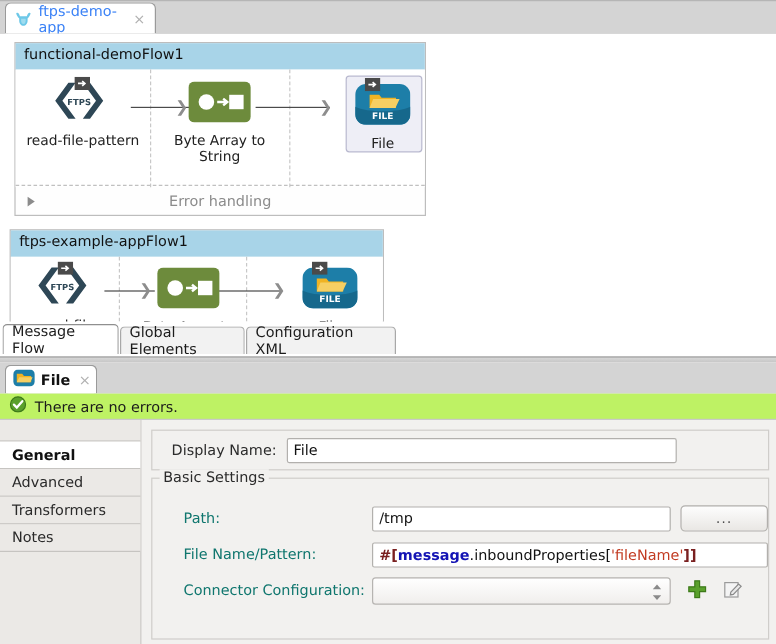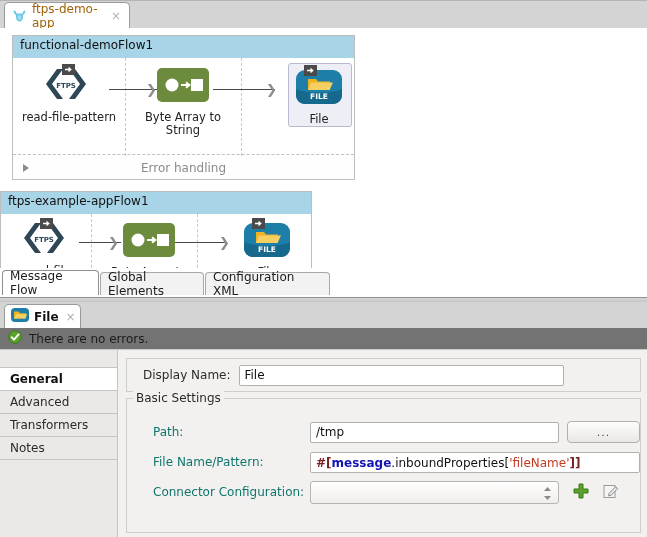--- a/index.html
+++ b/index.html
@@ -12,21 +12,21 @@
 
   
   #editor{position:absolute;left:0;top:0;width:647px;height:297px;background:#fff;overflow:hidden;}
 
   .edTabStrip{position:absolute;left:0;top:0;width:647px;height:28px;background:#d4d4d4;
     border-bottom:1px solid #9a9a9a;}
   .edTabStrip:before{content:"";position:absolute;left:0;top:0;width:647px;height:1px;background:#b5b5b5;}
   .edTab{position:absolute;left:4px;top:2px;height:26px;background:#ffffff;
     border:1px solid #9a9a9a;border-bottom:none;border-radius:5px 5px 0 0;
     display:flex;align-items:center;padding:0 8px 0 7px;box-sizing:border-box;}
-  .edTab .ttl{font-size:12px;color:#a16207;margin-left:5px;}
+  .edTab .ttl{font-size:12px;color:#3b82f6;margin-left:5px;}
   .edTab .xmark{margin-left:7px;font-size:12px;color:#b0b0b0;line-height:1;}
 
   .muleIcon{width:15px;height:14px;position:relative;display:inline-block;}
   .muleIcon svg{display:block;}
 
   .canvas{position:absolute;left:0;top:28px;width:647px;height:240px;background:#ffffff;overflow:hidden;}
 
   
   .flow{position:absolute;background:#fefefe;border:1px solid #bdbdbd;box-sizing:border-box;}
   .flowHdr{height:22px;background:#a8d4e8;color:#111;font-size:12px;
@@ -66,21 +66,21 @@
   #props{position:absolute;left:0;top:302px;width:647px;height:235px;background:#f2f1ef;overflow:hidden;}
 
   .pvTabStrip{position:absolute;left:0;top:0;width:647px;height:26px;background:#d4d4d4;}
   .pvTab{position:absolute;left:4px;top:2px;height:24px;background:#ffffff;
     border:1px solid #9a9a9a;border-bottom:none;border-radius:5px 5px 0 0;
     display:flex;align-items:center;padding:0 8px 0 6px;box-sizing:border-box;}
   .pvTab .ttl{font-size:12px;font-weight:bold;color:#111;margin-left:5px;}
   .pvTab .xmark{margin-left:7px;font-size:12px;color:#b0b0b0;line-height:1;}
 
   .statusBar{position:absolute;left:0;top:26px;width:647px;height:22px;
-    background:#737373;border-bottom:1px solid #c9c9c9;display:flex;align-items:center;padding-left:8px;box-sizing:border-box;}
+    background:#bef264;border-bottom:1px solid #c9c9c9;display:flex;align-items:center;padding-left:8px;box-sizing:border-box;}
   .statusBar .txt{font-size:12px;color:#1b1b1b;margin-left:7px;}
 
   .pvBody{position:absolute;left:0;top:48px;width:647px;height:187px;background:#f2f1ef;}
 
   .sideTabs{position:absolute;left:0;top:0;width:118px;bottom:0;background:#ebe9e6;
     border-right:1px solid #c6c4c1;box-sizing:border-box;}
   .sideTabs .blank{height:17px;border-bottom:1px solid #c6c4c1;background:#ebe9e6;}
   .sideTab{height:23px;line-height:23px;padding-left:10px;font-size:12px;color:#2a2a2a;
     border-bottom:1px solid #c6c4c1;box-sizing:border-box;background:#ebe9e6;}
   .sideTab.sel{background:#ffffff;font-weight:bold;color:#111;}
@@ -208,21 +208,21 @@
             <div class="nodeLbl">File</div>
           </div>
         </div>
 
         <div class="errbar" style="top:118px;">
           <span class="tri"></span>
           <span class="lbl">Error handling</span>
         </div>
       </div>
 
-      <div class="flow" style="left:0;top:163px;width:312px;height:85px;">
+      <div class="flow" style="left:8px;top:163px;width:312px;height:85px;">
         <div class="flowHdr">ftps-example-appFlow1</div>
         <div class="flowBody" style="height:64px;">
           <div class="divider" style="left:90px;"></div>
           <div class="divider" style="left:196px;"></div>
 
           <div class="arrow" style="left:78px;top:28px;width:42px;"></div>
           <div class="chev" style="left:107px;top:22px;">❯</div>
           <div class="arrow" style="left:172px;top:28px;width:54px;"></div>
           <div class="chev" style="left:218px;top:22px;">❯</div>
 

